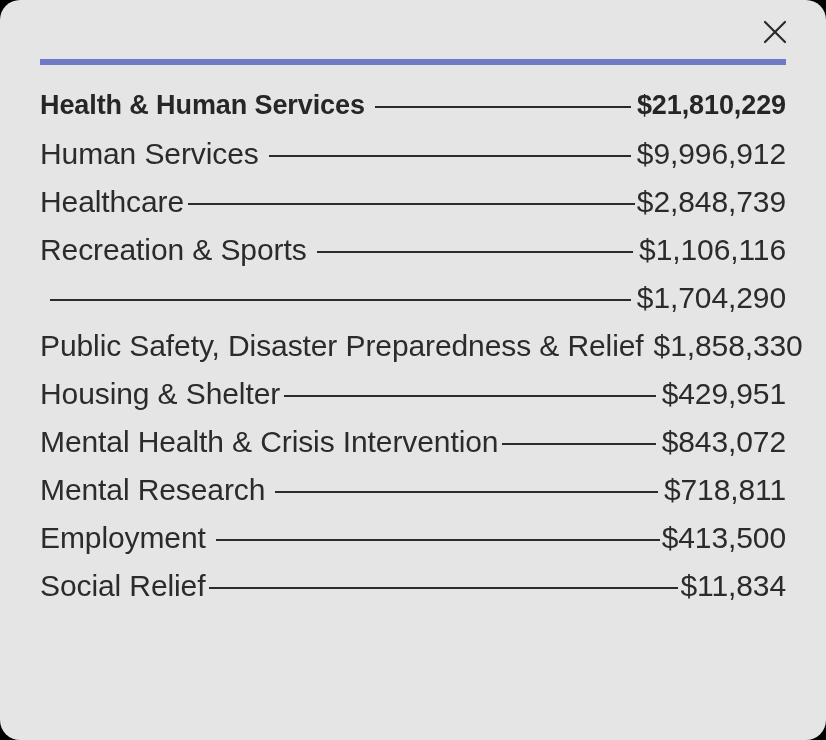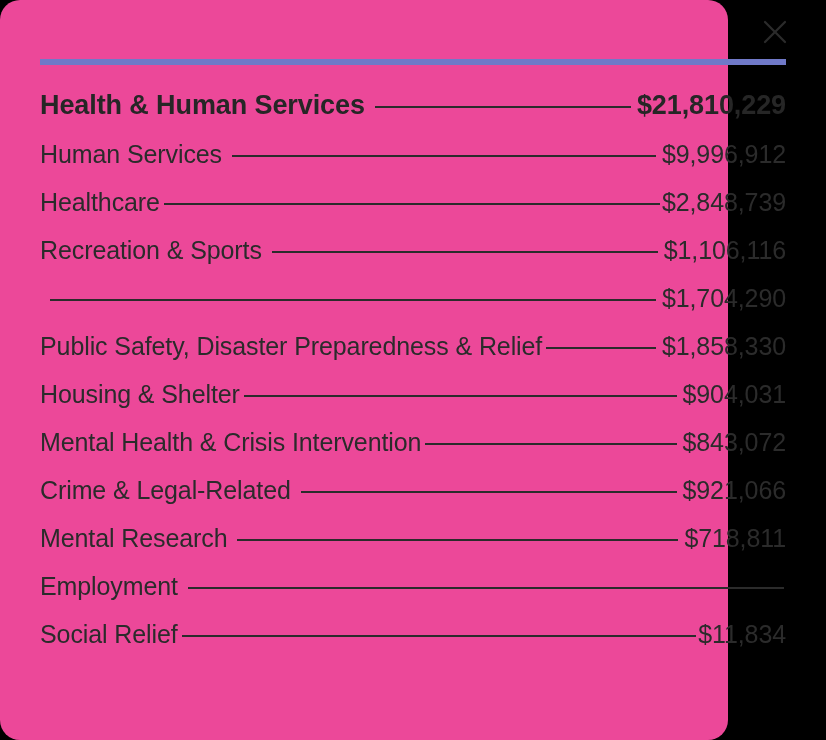--- a/index.html
+++ b/index.html
@@ -10,23 +10,23 @@
     body {
       width: 826px;
       height: 740px;
       overflow: hidden;
       font-family: "Liberation Sans", "DejaVu Sans", sans-serif;
     }
     .modal {
       position: absolute;
       left: 0;
       top: 0;
-      width: 728px;
+      width: 826px;
       height: 740px;
-      background: #ec4899;
+      background: #e5e5e5;
       border-radius: 20px;
       box-sizing: border-box;
     }
     .close-btn {
       position: absolute;
       left: 762px;
       top: 19px;
       width: 26px;
       height: 26px;
       cursor: pointer;
@@ -45,21 +45,21 @@
       position: absolute;
       left: 40px;
       top: 82px;
       width: 746px;
     }
     .row {
       display: flex;
       align-items: center;
       height: 48px;
       color: #2b2b2b;
-      font-size: 25px;
+      font-size: 30px;
       letter-spacing: -0.1px;
       white-space: nowrap;
     }
     .row.total {
       height: 46px;
       font-weight: bold;
       font-size: 27px;
       color: #262626;
       margin-bottom: 2px;
     }
@@ -116,40 +116,36 @@
       <span class="value">$1,704,290</span>
     </div>
     <div class="row tight">
       <span class="label">Public Safety, Disaster Preparedness &amp; Relief</span>
       <span class="leader"></span>
       <span class="value">$1,858,330</span>
     </div>
     <div class="row tight">
       <span class="label">Housing &amp; Shelter</span>
       <span class="leader"></span>
-      <span class="value">$904,031</span>
+      <span class="value">$429,951</span>
     </div>
     <div class="row tight">
       <span class="label">Mental Health &amp; Crisis Intervention</span>
       <span class="leader"></span>
       <span class="value">$843,072</span>
-    </div>
-    <div class="row">
-      <span class="label">Crime &amp; Legal-Related</span>
-      <span class="leader"></span>
-      <span class="value">$921,066</span>
     </div>
     <div class="row">
       <span class="label">Mental Research</span>
       <span class="leader"></span>
       <span class="value">$718,811</span>
     </div>
     <div class="row tightright">
       <span class="label">Employment</span>
       <span class="leader"></span>
+      <span class="value">$413,500</span>
     </div>
     <div class="row tight tightright">
       <span class="label">Social Relief</span>
       <span class="leader"></span>
       <span class="value">$11,834</span>
     </div>
   </div>
 </div>
 
 </body></html>

